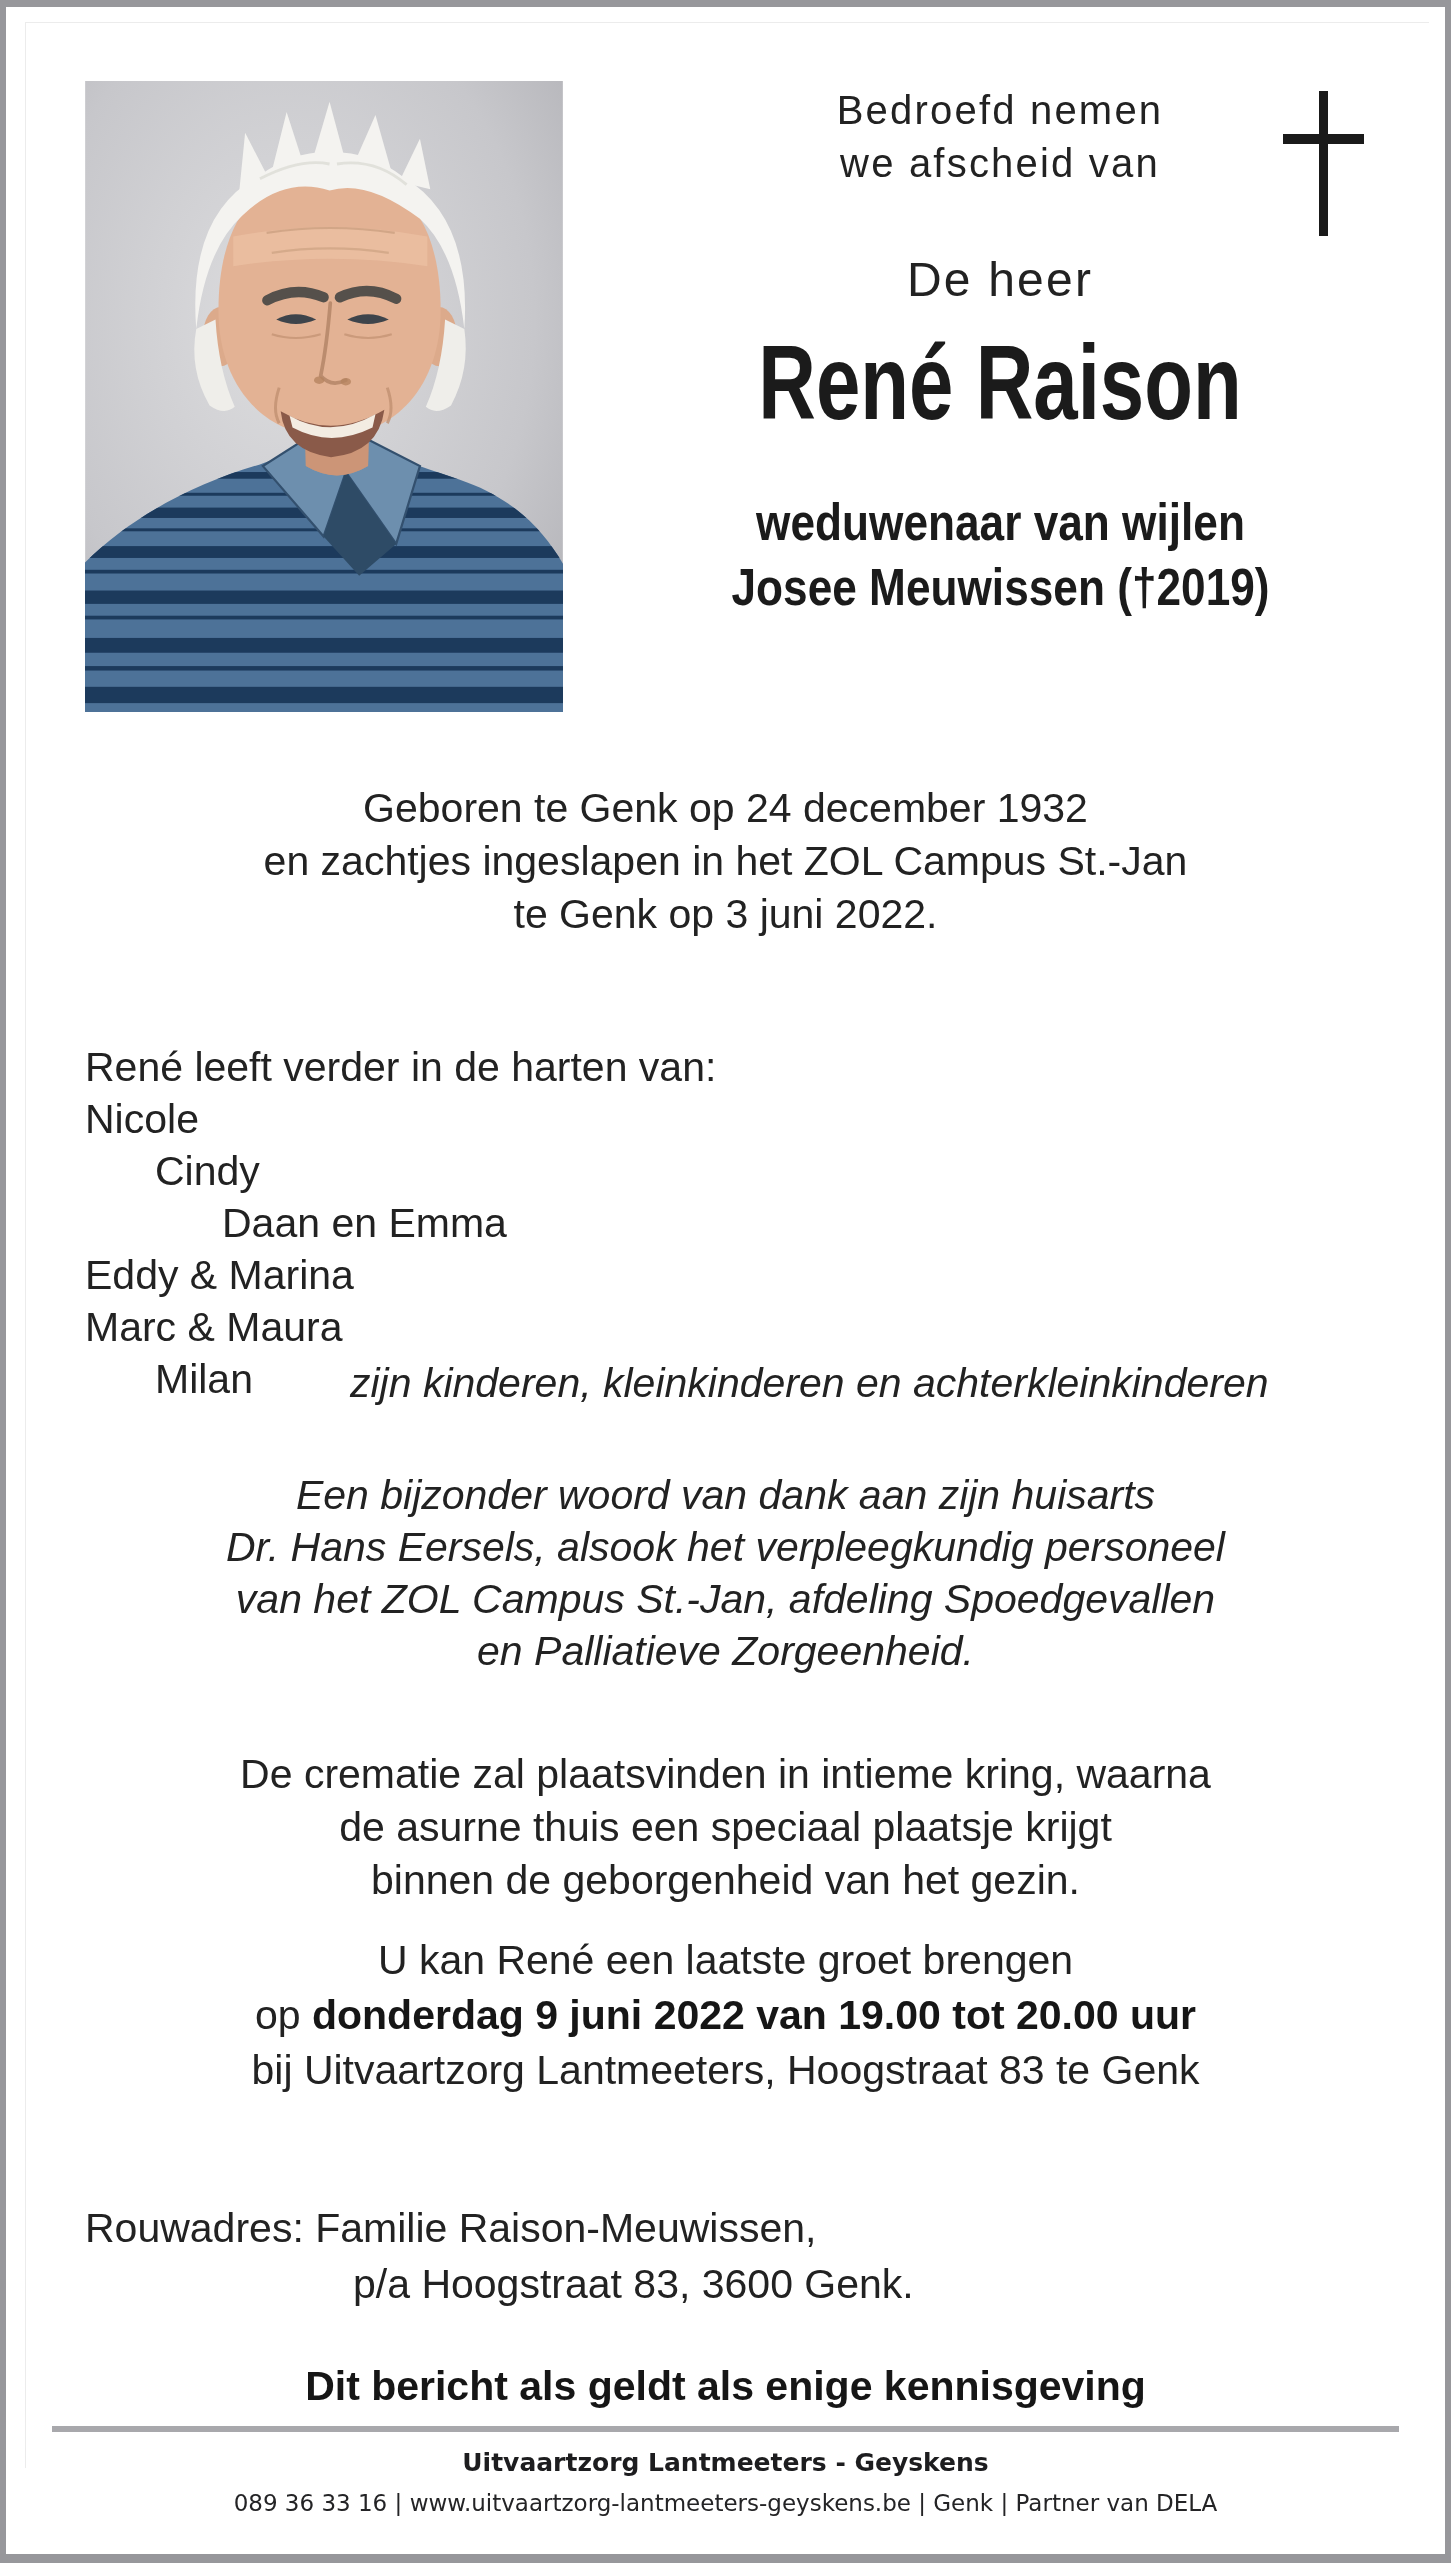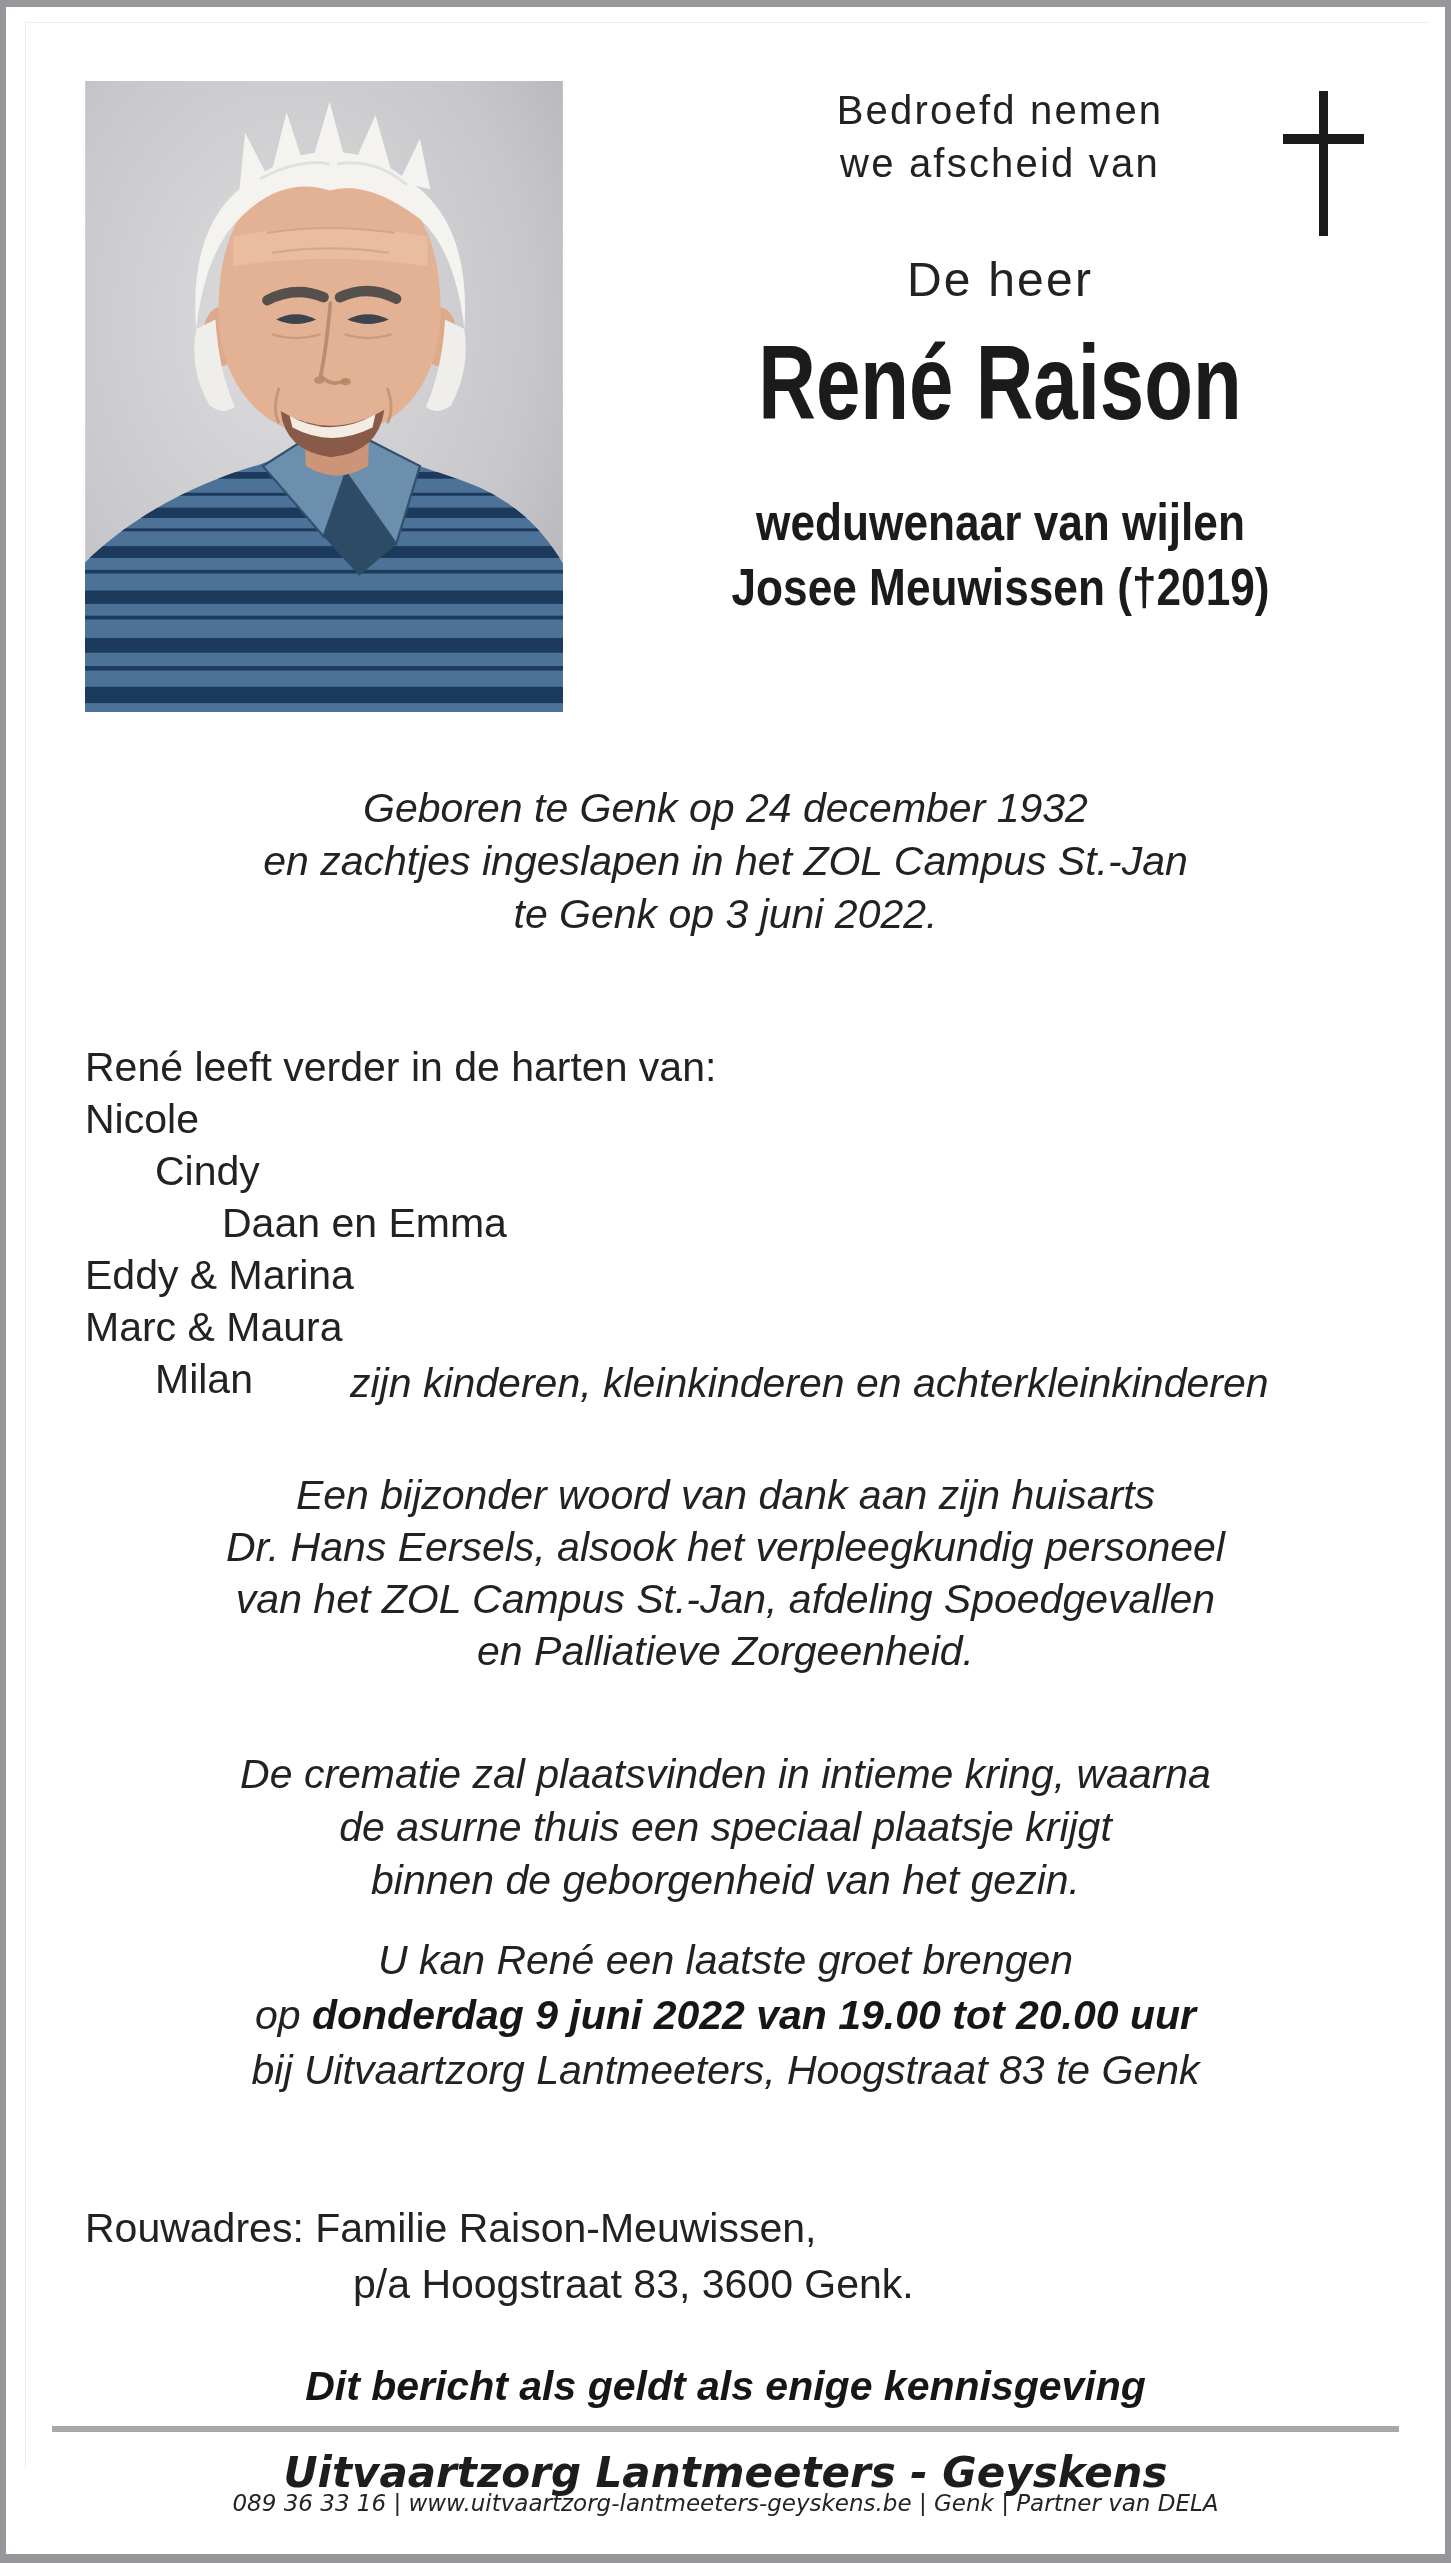--- a/index.html
+++ b/index.html
@@ -3,21 +3,21 @@
 <meta charset="utf-8">
 <style>
   html,body{margin:0;padding:0;background:#6e6e72;}
   #frame{position:relative;width:1452px;height:2563px;background:#97979b;overflow:hidden;
          font-family:"Liberation Sans",sans-serif;color:#1b1b1b;padding-left:24px;}
   #page{position:absolute;left:6px;top:7.4px;width:1439px;height:2547px;background:#ffffff;}
   .hairline{position:absolute;left:19px;top:15px;right:16.3px;height:2445px;
             border-left:0.7px solid #ececec;border-top:0.7px solid #ececec;pointer-events:none;}
 
   .abs{position:absolute;}
-  .center{left:0;width:1439px;text-align:center;font-style:italic;}
+  .center{left:0;width:1439px;text-align:center;}
 
   
   #photo{left:79px;top:74px;width:478px;height:631px;}
 
   
   .cross-v{left:1313px;top:84px;width:9px;height:145px;background:#1a1a1a;}
   .cross-h{left:1277px;top:127px;width:81px;height:9.6px;background:#1a1a1a;}
 
   
   .rcol{left:557px;width:874px;text-align:center;}
@@ -38,21 +38,21 @@
   .thanks{top:1462px;line-height:52px;font-style:italic;}
   .cremation{top:1741px;line-height:53px;}
   .farewell{top:1926px;line-height:55px;}
   .farewell b{font-weight:bold;color:#161616;}
   .mourning{left:79px;top:2193px;line-height:56px;text-align:left;}
   .mourning .indent{padding-left:268px;}
   .notice{top:2356px;font-size:41px;font-weight:bold;color:#161616;}
 
   
   .divider{left:46px;top:2419px;width:1347px;height:6px;background:#a8a8ac;}
-  .footer-name{top:2441px;font-size:42px;font-weight:bold;color:#1d1d1f;
+  .footer-name{top:2441px;font-size:25px;font-weight:bold;color:#1d1d1f;
                font-family:"DejaVu Sans",sans-serif;}
   .footer-info{top:2483px;font-size:23px;color:#242426;font-family:"DejaVu Sans",sans-serif;text-align:center;}
 </style>
 </head>
 <body>
 
 <div id="frame">
   <div id="page">
     <div class="hairline"></div>
 

